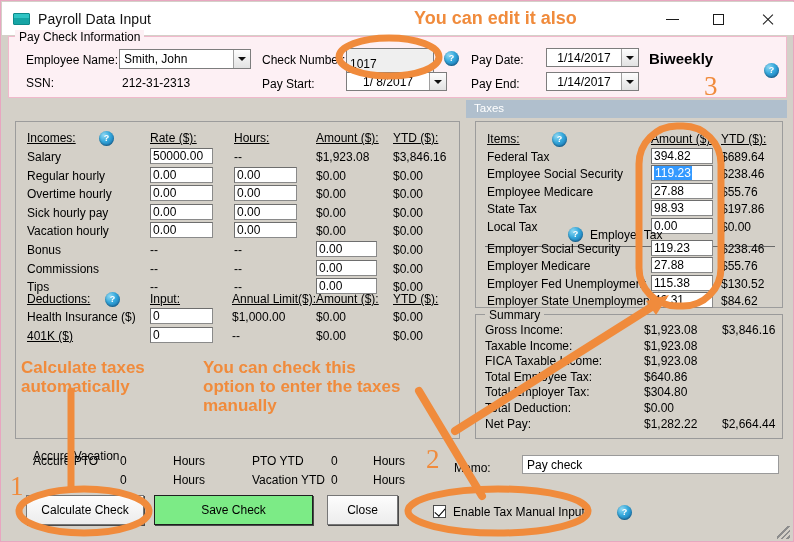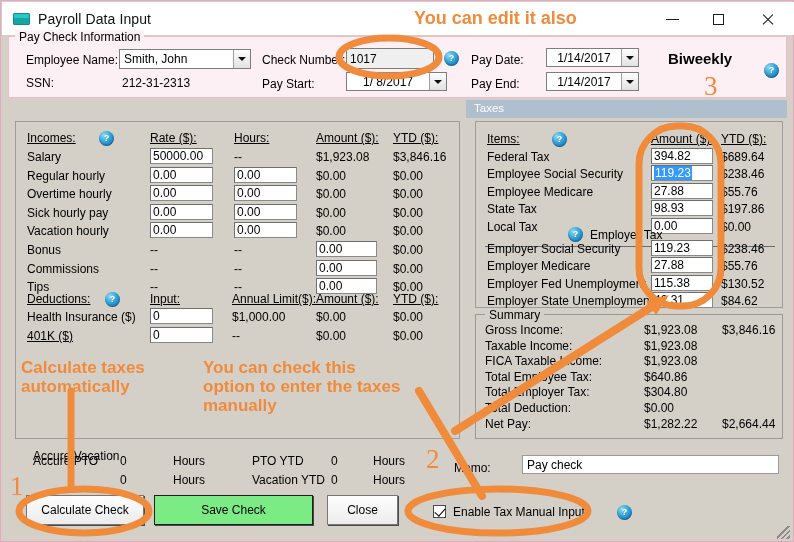--- a/index.html
+++ b/index.html
@@ -220,21 +220,21 @@
     <span class="val">Smith, John</span>
     <span class="arrow">
         <i></i>
       </span>
   </div>
 
   <div class="lbl" style="left:25px;top:75px;">SSN:</div>
   <div class="lbl" style="left:121px;top:75px;">212-31-2313</div>
 
   <div class="lbl" style="left:261px;top:52px;">Check Number:</div>
-  <div class="txtbox sunken" style="left:345px;top:47px;width:88px;height:21px;">1017</div>
+  <div class="txtbox sunken" style="left:345px;top:47px;width:88px;height:31px;">1017</div>
   <div class="help" style="left:443px;top:50px;">?</div>
 
   <div class="lbl" style="left:261px;top:76px;">Pay Start:</div>
   <div class="combo ctr" style="left:345px;top:71px;width:101px;height:19px;">
     <span class="val">1/ 8/2017</span>
     <span class="arrow">
         <i></i>
       </span>
   </div>
 
@@ -247,21 +247,21 @@
   </div>
 
   <div class="lbl" style="left:470px;top:76px;">Pay End:</div>
   <div class="combo ctr" style="left:545px;top:71px;width:93px;height:19px;">
     <span class="val">1/14/2017</span>
     <span class="arrow">
         <i></i>
       </span>
   </div>
 
-  <div class="freqlbl" style="left:667px;top:49px;text-align:right;">Biweekly</div>
+  <div class="freqlbl" style="left:648px;top:49px;text-align:right;">Biweekly</div>
   <div class="help" style="left:763px;top:62px;">?</div>
 
   <div class="band" style="left:465px;top:99px;width:321px;">
     <span class="cap">Taxes</span>
   </div>
   <div style="position:absolute;left:7px;top:117px;width:779px;height:326px;background:#d4d0c8;"></div>
 
   <div class="panel" style="left:14px;top:120px;width:445px;height:318px;"></div>
 
   <div id="incomes-area">

